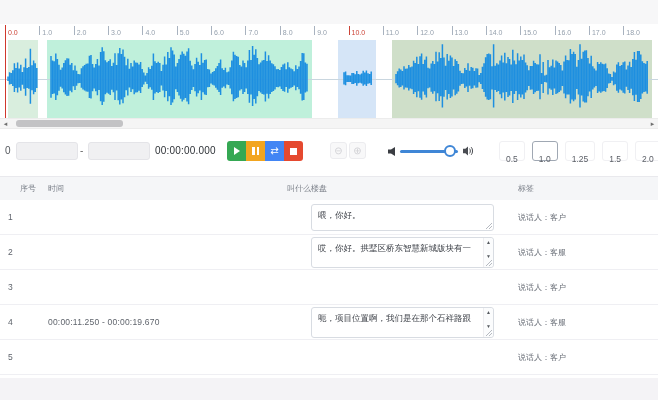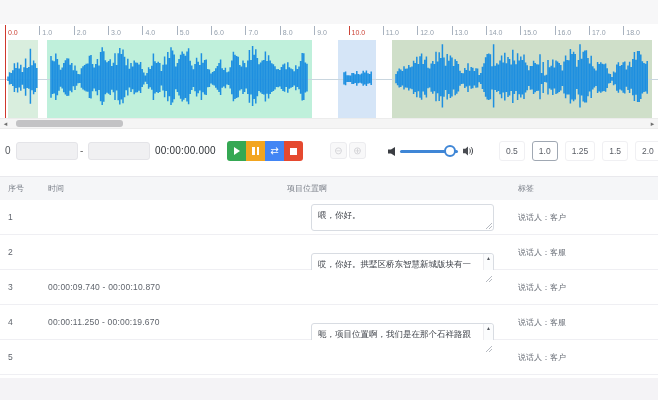--- a/index.html
+++ b/index.html
@@ -49,33 +49,33 @@
   .zoom-btns{position:absolute;left:330px;top:4px;display:flex;gap:2px;}
   .zbtn{width:17px;height:17px;background:#f8f8f9;border:1px solid #ececef;border-radius:3px;color:#d2d2d6;font-size:10px;line-height:14px;text-align:center;padding:0;cursor:default;}
 
   .volume{position:absolute;left:388px;top:5px;display:flex;align-items:center;gap:5px;height:16px;}
   .vol-icon{display:flex;align-items:center;}
   .vslider{position:relative;width:58px;height:15px;}
   .vtrack{position:absolute;top:6px;left:0;width:100%;height:3px;background:var(--c-slider,#3f86d6);border-radius:2px;}
   .vhandle{position:absolute;top:1px;left:44px;width:12px;height:12px;background:#fff;border:2px solid var(--c-slider,#3f86d6);border-radius:50%;cursor:pointer;}
 
   .speed{position:absolute;left:499px;top:3px;display:flex;gap:7px;align-items:center;}
-  .sbtn{height:20px;min-width:24px;padding:0 6px;background:#fff;border:1px solid #f0f0f3;border-radius:3px;font-size:8.5px;color:#5a5e66;line-height:17px;cursor:pointer;}
+  .sbtn{height:20px;min-width:24px;padding:9px 6px;background:#fff;border:1px solid #f0f0f3;border-radius:3px;font-size:8.5px;color:#5a5e66;line-height:17px;cursor:pointer;}
   .sbtn.selected{border-color:#a0a8b3;}
 
   .grid{position:absolute;top:176px;left:0;width:658px;}
   .thead{position:relative;height:24px;background:#f5f6f8;border-top:1px solid #e9e9ed;}
   .th{position:absolute;top:0;line-height:24px;font-size:8px;color:#7a7f88;}
-  .th.c1{left:8px;} .th.c2{left:48px;} .th.c3{left:287px;} .th.c4{left:518px;}
+  .th.c1{left:20px;} .th.c2{left:48px;} .th.c3{left:287px;} .th.c4{left:518px;}
   .trow{position:relative;height:35px;border-bottom:1px solid #efeff3;background:#fff;}
   .td-idx{position:absolute;left:8px;top:0;line-height:35px;font-size:8.5px;color:#5f646c;}
   .td-time{position:absolute;left:48px;top:0;line-height:35px;font-size:8.5px;color:#5f646c;letter-spacing:.2px;}
   .td-label{position:absolute;left:518px;top:0;line-height:35px;font-size:8px;color:#6a6f78;}
   .ta-wrap{position:absolute;left:287px;top:4px;width:207px;height:27px;padding-left:24px;}
-  .trow.tall .ta-wrap{top:18px;height:31px;}
+  .trow.tall .ta-wrap{top:2px;height:31px;}
   textarea.anno{width:100%;height:100%;resize:none;border:1px solid #d8dce2;border-radius:3px;font-size:8.5px;line-height:1.55;padding:4px 14px 3px 6px;color:#3d4148;font-family:inherit;overflow:hidden;background:#fff;}
   .grip{position:absolute;right:2px;bottom:2px;width:7px;height:7px;z-index:2;
         background:linear-gradient(135deg,transparent 0 52%,#b6bac1 52% 60%,transparent 60% 72%,#b6bac1 72% 80%,transparent 80%);}
   .scrollcol{display:none;position:absolute;right:1px;top:1px;bottom:1px;width:10px;background:#fbfcfd;border-left:1px solid #ededf0;border-radius:0 3px 3px 0;}
   .has-scroll .scrollcol{display:block;}
   .scrollcol .sc-up,.scrollcol .sc-dn{position:absolute;left:0;width:100%;text-align:center;font-size:5px;color:#565a60;cursor:pointer;}
   .scrollcol .sc-up{top:1px;}
   .scrollcol .sc-dn{bottom:8px;}
 
   .footer{position:absolute;top:378px;left:0;width:658px;height:22px;background:#f4f3f6;}
@@ -200,21 +200,21 @@
     <button class="sbtn">1.25</button>
     <button class="sbtn">1.5</button>
     <button class="sbtn">2.0</button>
   </div>
 </div>
 
 <div class="grid">
   <div class="thead">
     <span class="th c1">序号</span>
     <span class="th c2">时间</span>
-    <span class="th c3">项目位置啊</span>
+    <span class="th c3">叫什么楼盘</span>
     <span class="th c4">标签</span>
   </div>
 
   <div class="trow">
     <span class="td-idx">1</span>
     <div class="ta-wrap">
       <textarea class="anno" style="">喂，你好。</textarea>
       
       <span class="grip"></span>
     </div>
@@ -229,21 +229,20 @@
           <span class="sc-up">▲</span>
           <span class="sc-dn">▼</span>
         </span>
       <span class="grip"></span>
     </div>
     <span class="td-label">说话人：客服</span>
   </div>
 
   <div class="trow">
     <span class="td-idx">3</span>
-    <span class="td-time">00:00:09.740 - 00:00:10.870</span>
     <span class="td-label">说话人：客户</span>
   </div>
 
   <div class="trow has-scroll tall">
     <span class="td-idx">4</span>
     <span class="td-time">00:00:11.250 - 00:00:19.670</span>
     <div class="ta-wrap">
       <textarea class="anno" style="">呃，项目位置啊，我们是在那个石祥路跟</textarea>
       <span class="scrollcol">
           <span class="sc-up">▲</span>

